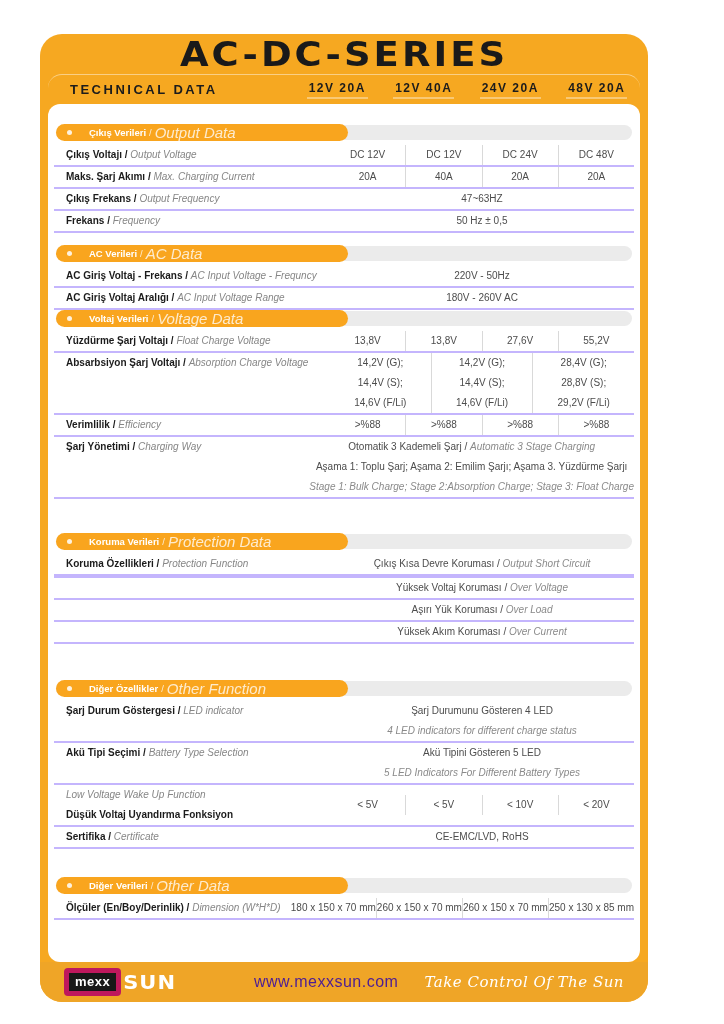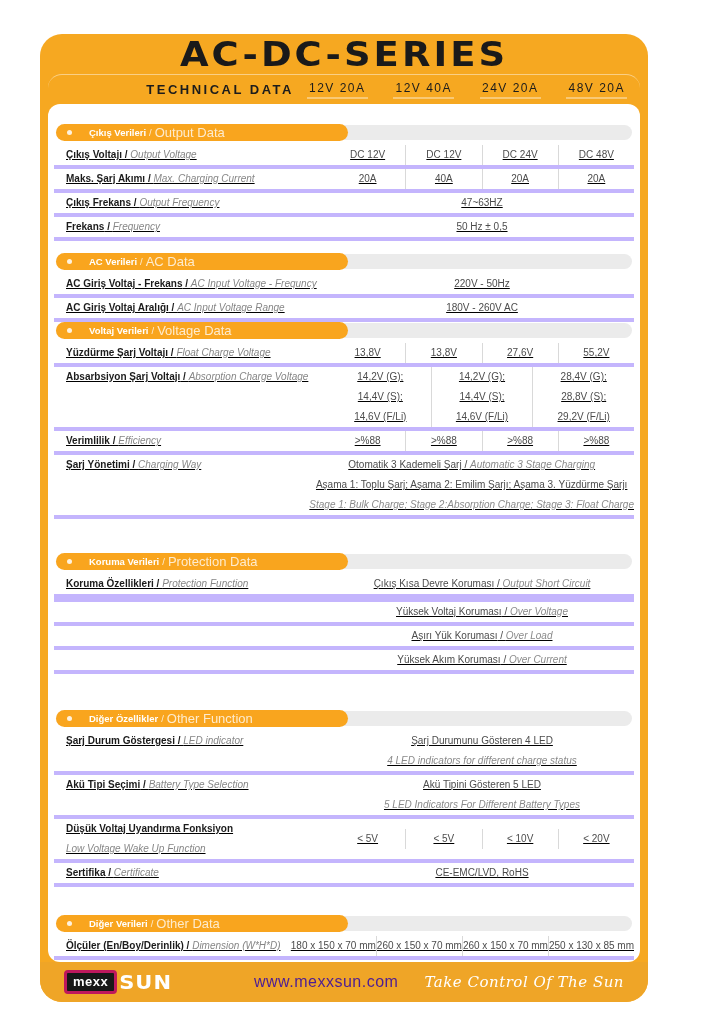--- a/index.html
+++ b/index.html
@@ -9,54 +9,54 @@
 
   .card { position:absolute; left:40px; top:34px; width:608px; height:968px;
           background:#F6A821; border-radius:22px; display:flex; flex-direction:column; overflow:hidden; }
 
   .title-band { height:40px; display:flex; align-items:center; justify-content:center; }
   .main-title { font-size:37px; font-weight:800; letter-spacing:3px; color:#1a1a1a;
                 transform:scaleY(0.92); font-family:"DejaVu Sans", sans-serif; }
 
   .head-band { margin:0 8px; height:30px; border-top:1px solid rgba(255,255,255,0.45);
                border-radius:14px 14px 0 0; display:flex; align-items:center; }
-  .head-label { flex:1; padding-left:22px; font-size:13px; font-weight:800; letter-spacing:2.5px; color:#1c1c1c;text-align:right; }
+  .head-label { flex:1; padding-left:22px; font-size:13px; font-weight:800; letter-spacing:2.5px; color:#1c1c1c; }
   .head-cols { width:346px; display:flex; }
-  .head-col { flex:1; text-align:center; font-size:12px; font-weight:400; letter-spacing:1.5px; color:#1c1c1c; }
+  .head-col { flex:1; text-align:center; font-size:12px; font-weight:700; letter-spacing:1.5px; color:#1c1c1c; }
   .head-col span { display:inline-block; padding:0 2px 2px 2px; border-bottom:2px solid rgba(255,255,255,0.38); }
 
   .sheet { margin:0 8px; background:#ffffff; border-radius:12px; flex:1; padding-top:20px; overflow:hidden; }
 
   .section { margin:0 6px; }
   .pill { position:relative; height:17px; margin:0 2px 4px 2px; }
   .pill-bg { position:absolute; left:0; right:0; top:1px; bottom:1px; background:#EBEBEB; border-radius:9px; }
   .pill-main { position:absolute; left:0; top:0; bottom:0; width:292px; background:#F9A51E;
                border-radius:9px; display:flex; align-items:center; padding-left:11px; }
   .pill-dot { width:5px; height:5px; border-radius:50%; background:rgba(255,255,255,0.85); margin-right:17px; flex:0 0 auto; }
   .pill-tr { font-size:9.5px; font-weight:bold; color:#ffffff; white-space:nowrap; }
   .pill-sep { font-size:9.5px; color:rgba(255,255,255,0.8); margin:0 3px; }
-  .pill-en { font-size:13px; color:rgba(255,255,255,0.78); white-space:nowrap; }
-
-  .row { display:flex; border-bottom:4px solid #c4b5fd;text-decoration:underline; }
+  .pill-en { font-size:15px; font-style:italic; color:rgba(255,255,255,0.78); white-space:nowrap; }
+
+  .row { display:flex; border-bottom:2px solid #c4b5fd; }
   .row-label { width:276px; padding-left:12px; font-size:10px; }
   .row-values { flex:1; display:flex; align-items:center; }
   .lline { line-height:20px; white-space:nowrap; }
   .lt { font-weight:bold; color:#1b1b1b; }
   .lsep { color:#1b1b1b; font-weight:bold; }
   .le { font-style:italic; color:#868686; font-weight:normal; }
   .vcol { flex:1; text-align:center; }
   .vcol + .vcol { border-left:1px solid #d9d9d9; }
   .vspan { flex:1; text-align:center; }
   .vline { line-height:20px; font-size:10px; white-space:nowrap; }
   .vt { color:#4c4c4c; }
   .ve { font-style:italic; color:#8a8a8a; }
 
   .footer { height:40px; display:flex; align-items:center; padding:0 24px; background:#EFA527; }
   .brand { width:190px; display:flex; align-items:center; }
-  .logo-mexx { background:#181818; border:3px solid #be185d; border-radius:4px; color:#ffffff;
+  .logo-mexx { background:#181818; border:5px solid #be185d; border-radius:4px; color:#ffffff;
                font-weight:bold; font-size:13px; padding:1px 6px 2px 6px; letter-spacing:0.5px; }
   .logo-sun { color:#ffffff; font-weight:800; font-size:21px; letter-spacing:1px; margin-left:2px;
               font-family:"DejaVu Sans", sans-serif; transform:scaleY(0.95); }
   .site { flex:1; color:#4c1d95; font-size:16px; letter-spacing:0.5px; }
   .slogan { width:200px; text-align:right; color:#ffffff; font-size:15px; font-style:italic;
             font-family:"DejaVu Serif", serif; letter-spacing:0.5px; }
 </style>
 </head>
 <body>
 
@@ -337,22 +337,22 @@
               </div>
               <div class="row-values">
                 <div class="vspan">
                   <div class="vline"><span class="vt">Akü Tipini Gösteren 5 LED</span></div>
                   <div class="vline"><span class="ve">5 LED Indicators For Different Battery Types</span></div>
                 </div>
               </div>
             </div>
             <div class="row">
               <div class="row-label">
+                <div class="lline"><span class="le">Low Voltage Wake Up Function</span></div>
                 <div class="lline"><span class="lt">Düşük Voltaj Uyandırma Fonksiyon</span></div>
-                <div class="lline"><span class="le">Low Voltage Wake Up Function</span></div>
               </div>
               <div class="row-values">
                 <div class="vcol">
                   <div class="vline"><span class="vt">&lt; 5V</span></div>
                 </div>
                 <div class="vcol">
                   <div class="vline"><span class="vt">&lt; 5V</span></div>
                 </div>
                 <div class="vcol">
                   <div class="vline"><span class="vt">&lt; 10V</span></div>

